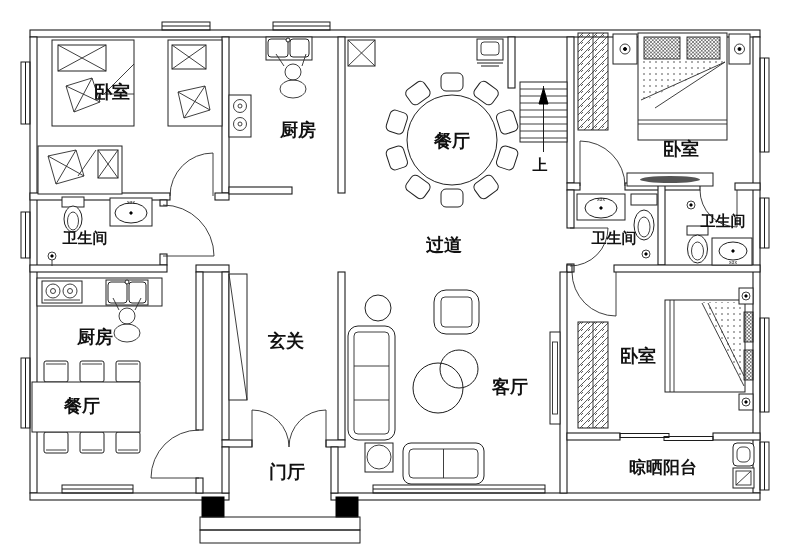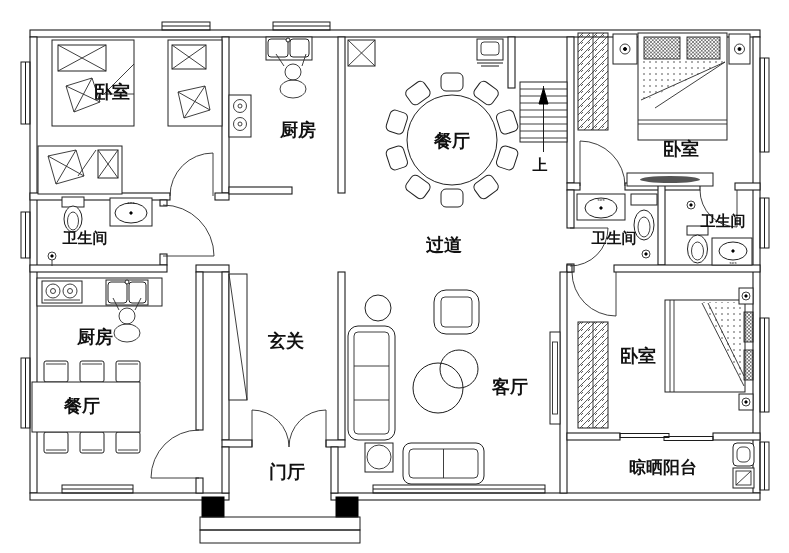--- a/index.html
+++ b/index.html
@@ -1,17 +1,17 @@
 <!DOCTYPE html>
 <html><head>
 <meta charset="utf-8">
 <style>
   html,body{margin:0;padding:0;background:#fff;}
   .stage{position:relative;width:789px;height:553px;background:#ffffff;overflow:hidden;
-         font-family:Liberation Serif, serif;}
+         font-family:Liberation Sans, sans-serif;}
   svg{position:absolute;left:0;top:0;}
   .wall{fill:#ffffff;stroke:#1c1c1c;stroke-width:1.1;}
   .ln{stroke:#1c1c1c;stroke-width:1;fill:none;}
   .thin{stroke:#2a2a2a;stroke-width:0.9;fill:none;}
   .furn{fill:#ffffff;stroke:#222;stroke-width:1;}
   .blk{fill:#000;stroke:#000;}
   text.room{font-size:18px;fill:#111;text-anchor:middle;font-weight:600;}
   text.small{font-size:15px;fill:#111;text-anchor:middle;font-weight:600;}
   text.tiny{font-size:5px;fill:#111;text-anchor:middle;font-weight:400;}
 </style>

